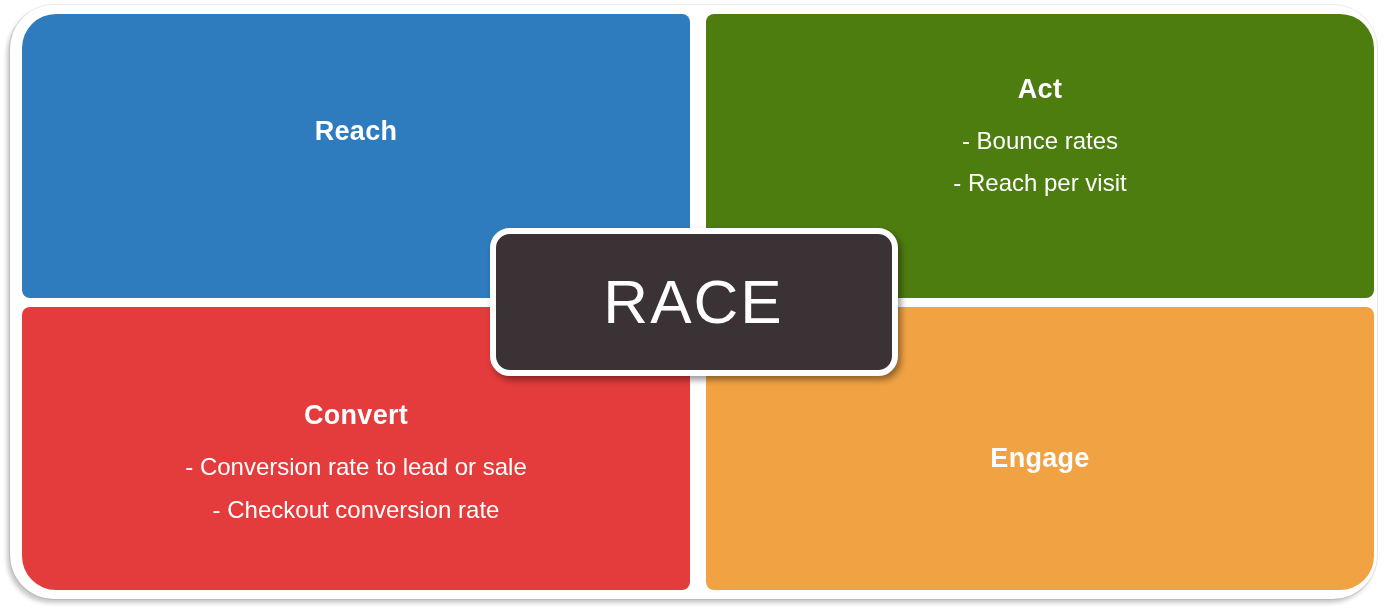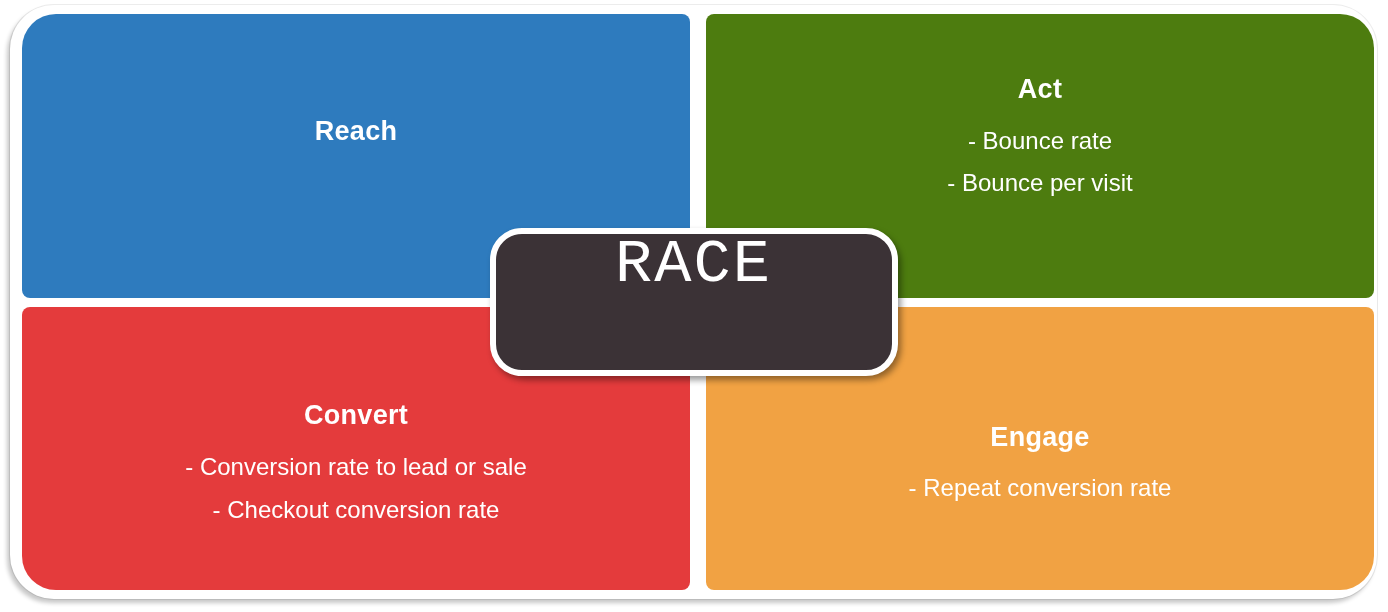--- a/index.html
+++ b/index.html
@@ -67,26 +67,25 @@
   }
   
   .center-box {
     position: absolute;
     left: 50%;
     top: 50%;
     transform: translate(-50%, -50%);
     width: 396px;
     height: 136px;
     border: 6px solid #ffffff;
-    border-radius: 32px;
+    border-radius: 20px;
     display: flex;
-    align-items: flex-start;
+    align-items: center;
     justify-content: center;
     box-shadow: 3px 4px 6px rgba(0,0,0,0.40);
-    font-family: Liberation Mono, monospace;
   }
   .center-label {
     color: #ffffff;
     font-size: 62px;
     font-weight: 400;
     letter-spacing: 2px;
     line-height: 1;
   }
 </style>
 </head>
@@ -95,33 +94,32 @@
 <div class="page">
   <div class="frame">
     <div class="grid">
 
       <section class="quad q-reach" style="background-color: rgb(46, 123, 190);">
         <h2 class="quad-title">Reach</h2>
       </section>
 
       <section class="quad q-act" style="background-color: #4d7c0f;">
         <h2 class="quad-title">Act</h2>
-        <p class="quad-item">- Bounce rate</p>
-        <p class="quad-item">- Bounce per visit</p>
+        <p class="quad-item">- Bounce rates</p>
+        <p class="quad-item">- Reach per visit</p>
       </section>
 
       <section class="quad q-convert" style="background-color: rgb(228, 59, 60);">
         <h2 class="quad-title">Convert</h2>
         <p class="quad-item">- Conversion rate to lead or sale</p>
         <p class="quad-item">- Checkout conversion rate</p>
       </section>
 
       <section class="quad q-engage" style="background-color: rgb(241, 162, 67);">
         <h2 class="quad-title">Engage</h2>
-        <p class="quad-item">- Repeat conversion rate</p>
       </section>
 
     </div>
 
     <div class="center-box" style="background-color: rgb(59, 50, 54);">
       <span class="center-label">RACE</span>
     </div>
   </div>
 </div>
 

